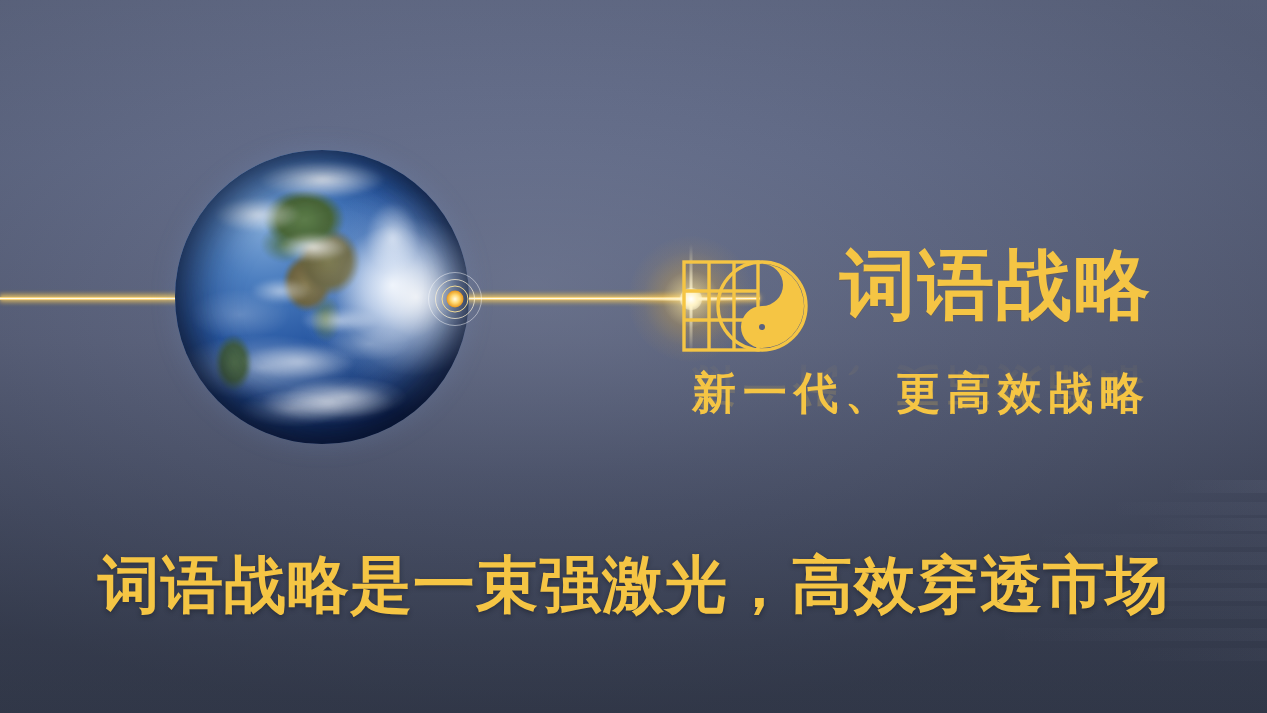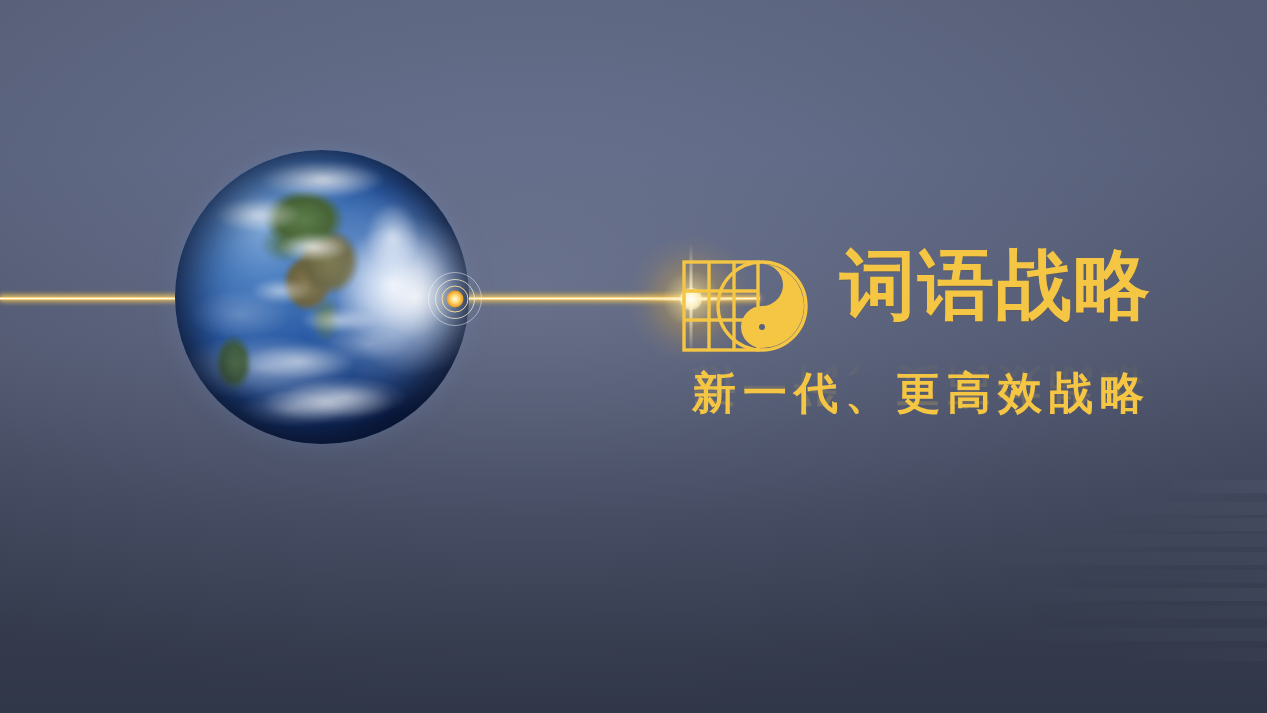--- a/index.html
+++ b/index.html
@@ -368,14 +368,15 @@
         </svg>
       </div>
 
       <div class="logo-title">词语战略</div>
     </div>
 
     <div class="logo-tagline">新一代、更高效战略</div>
     <div class="logo-reflection">新一代、更高效战略</div>
   </div>
 
+  <div class="headline">词语战略是一束强激光，高效穿透市场</div>
 
 </div>
 
 </body></html>

